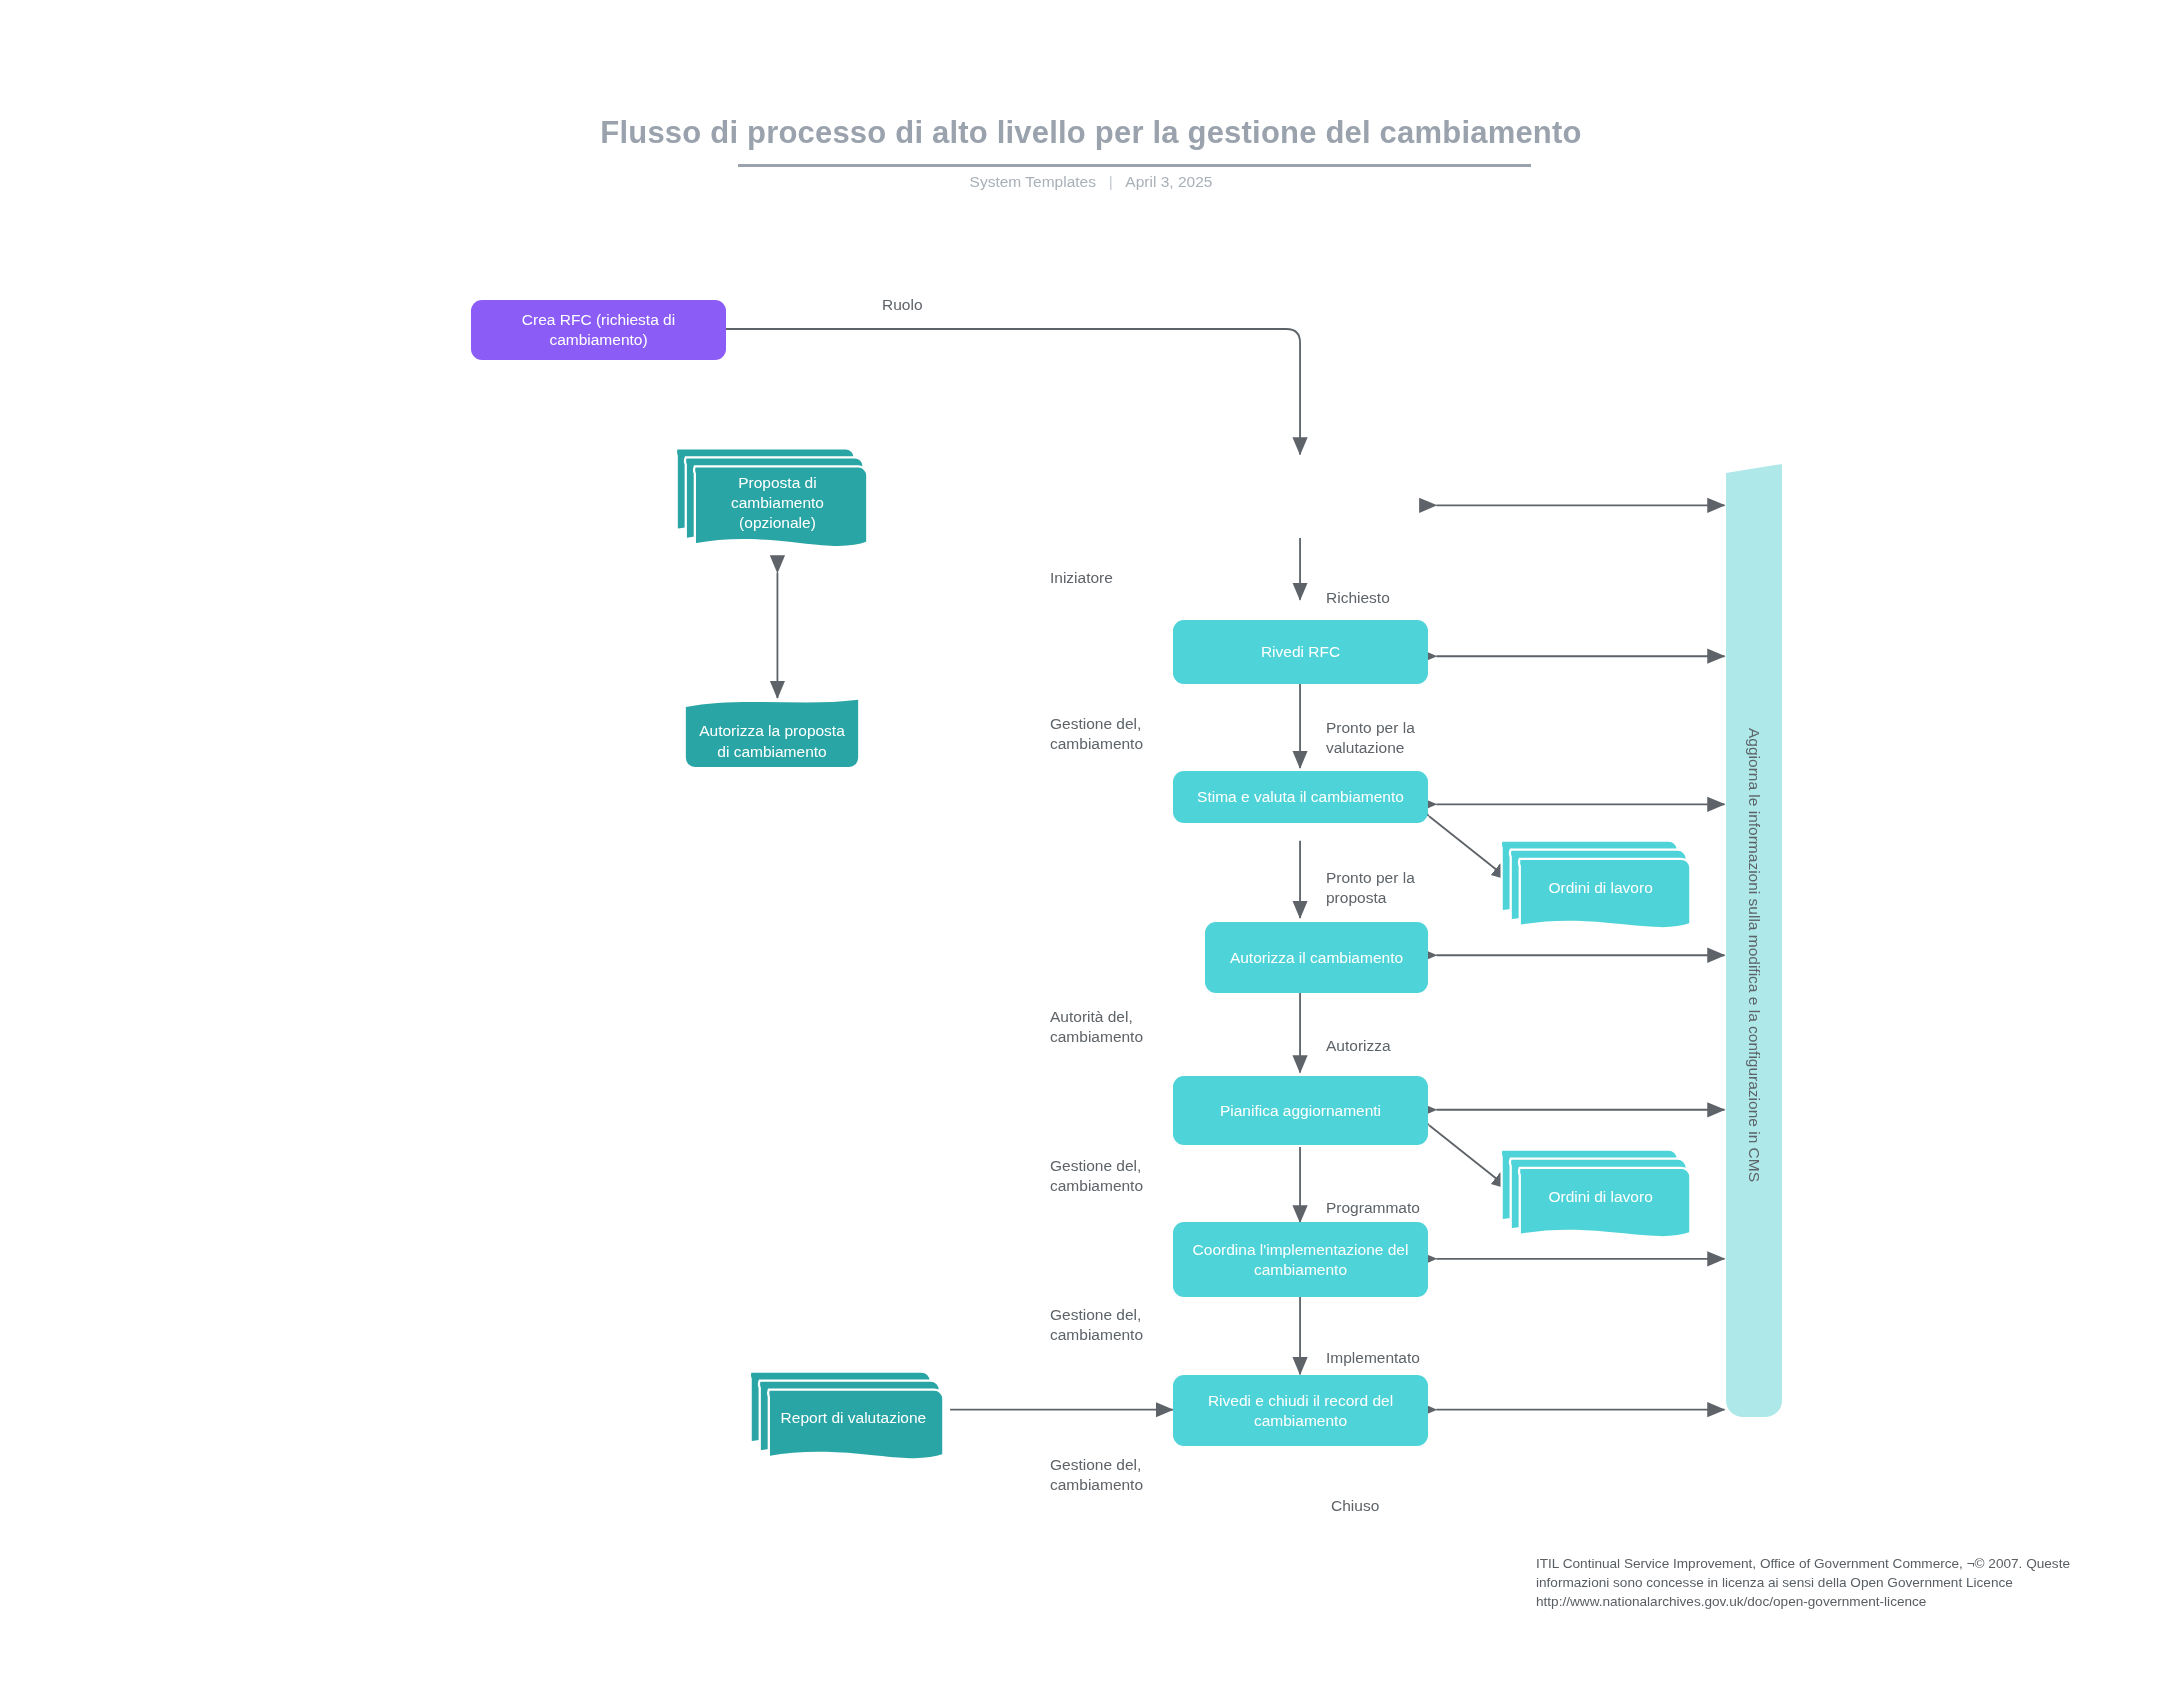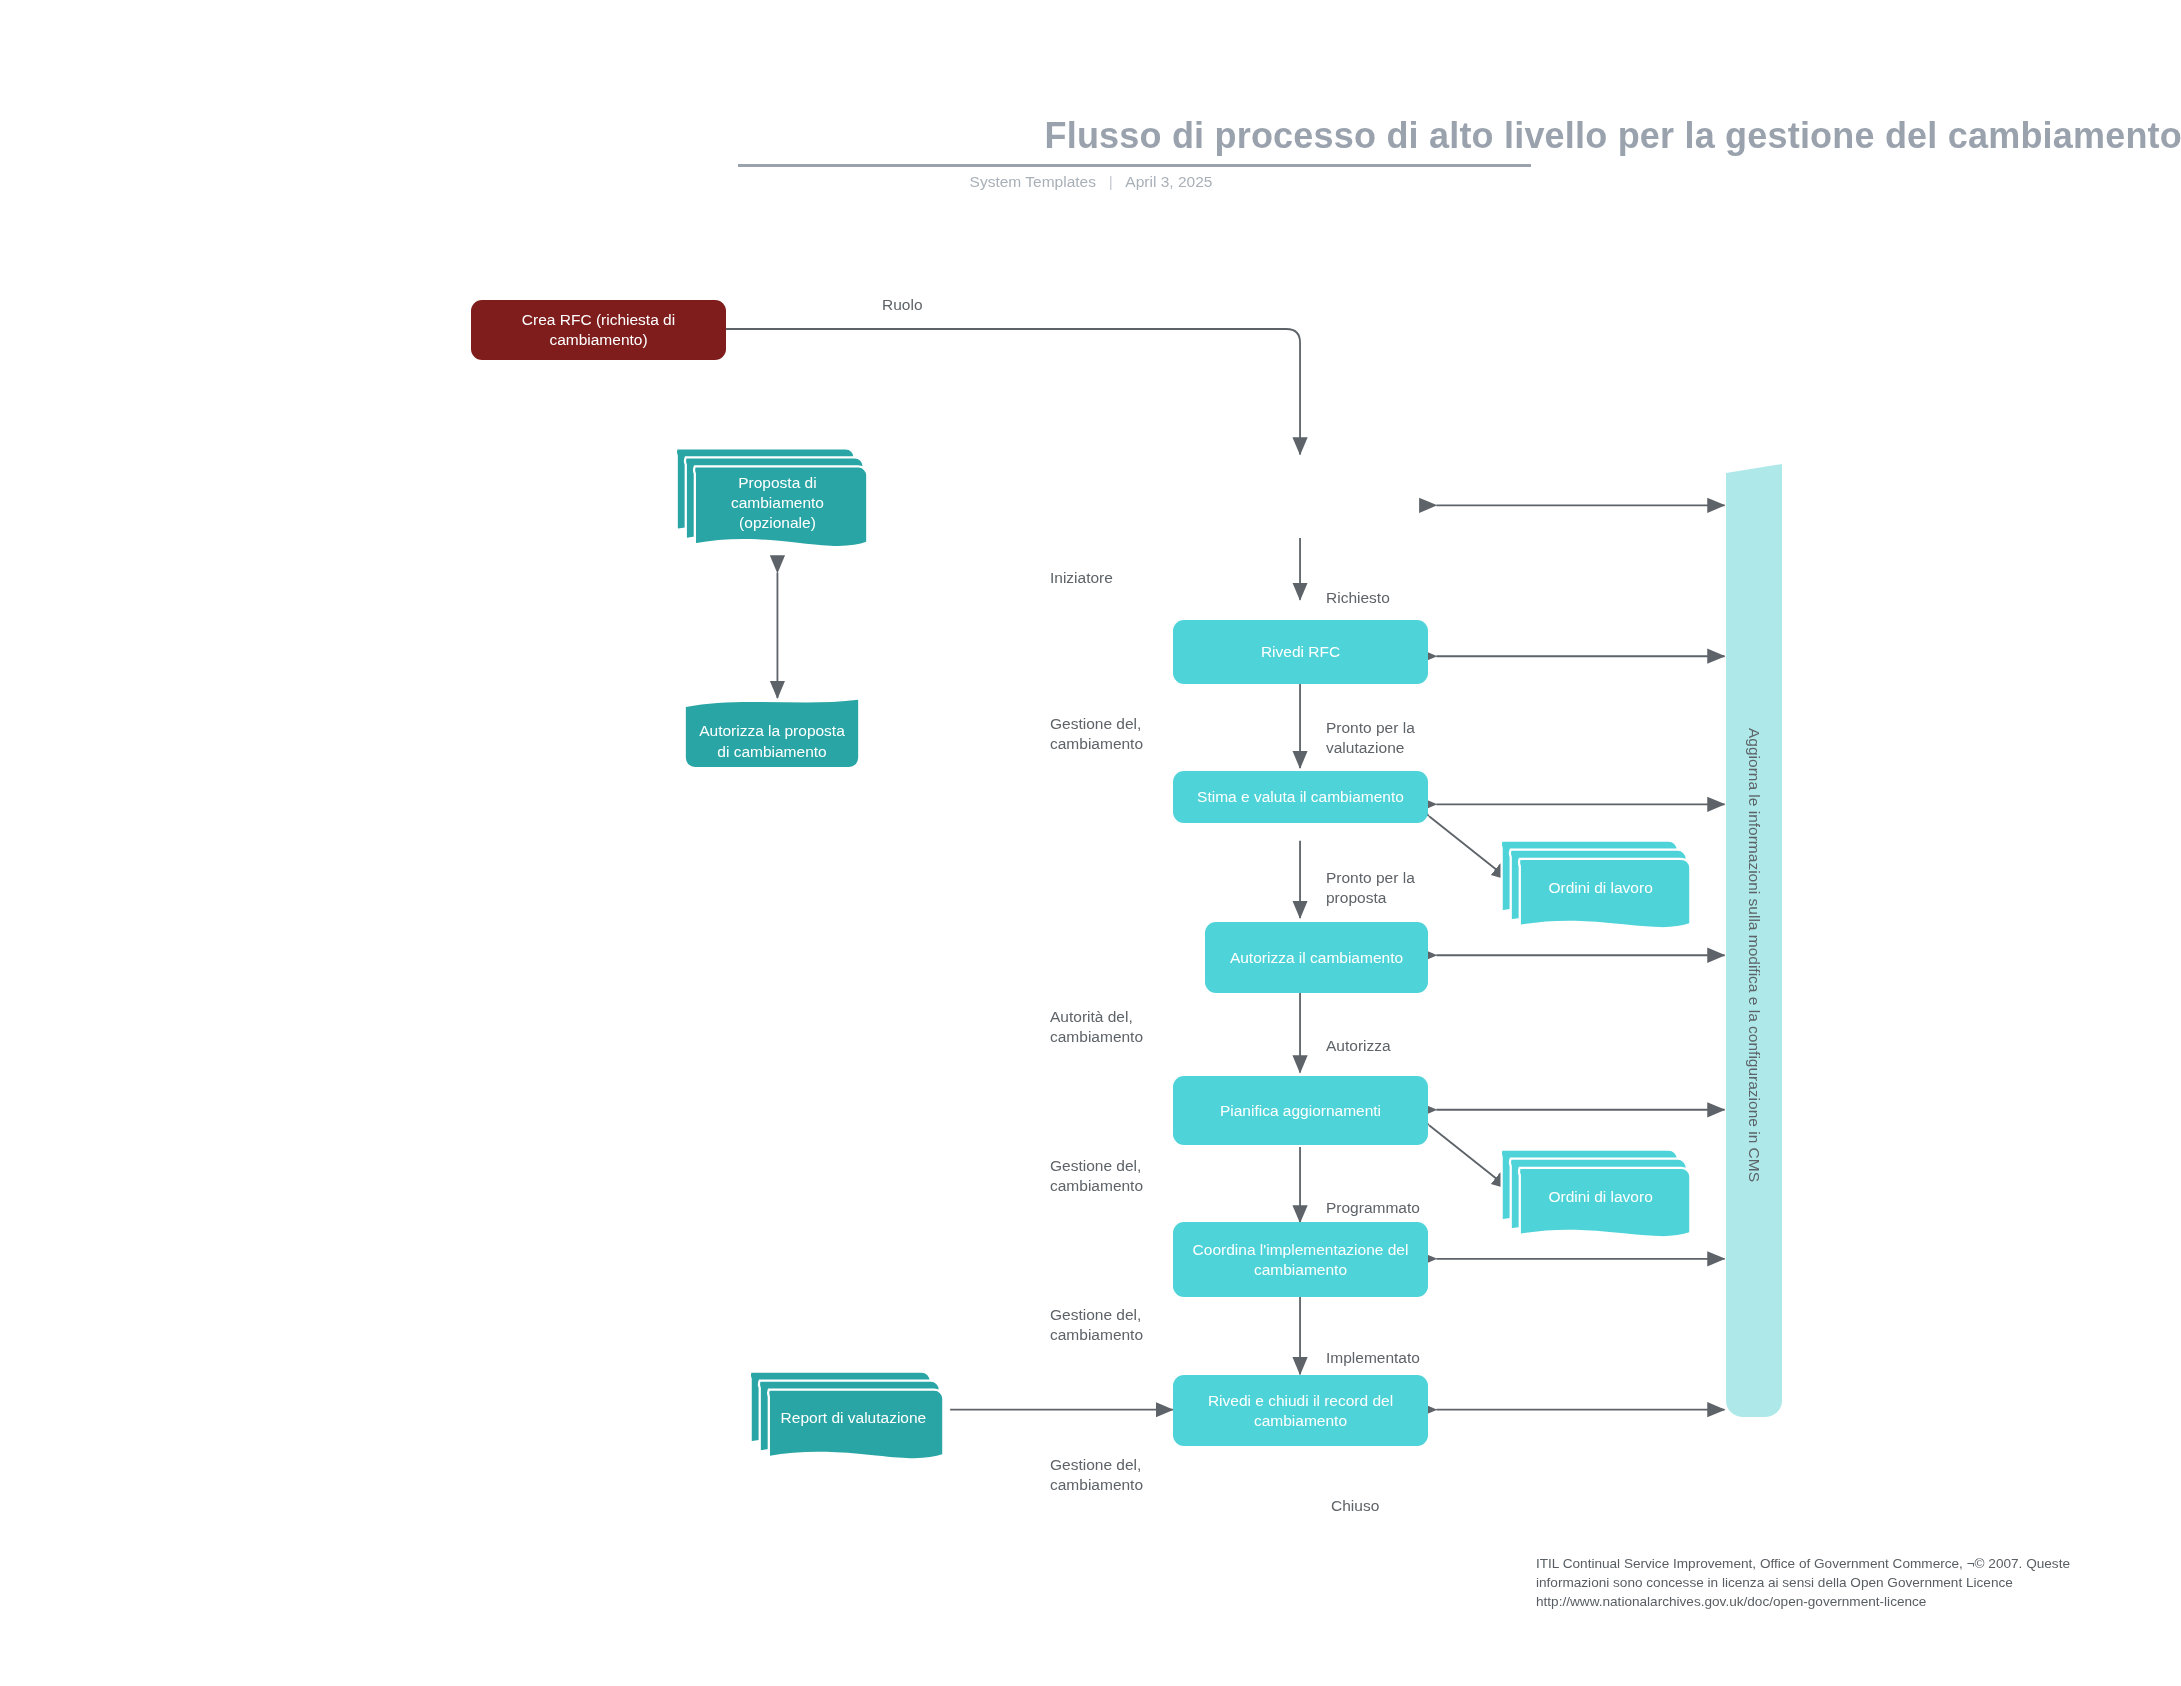--- a/index.html
+++ b/index.html
@@ -5,22 +5,22 @@
   html,body{margin:0;padding:0;background:#ffffff;}
   body{
     font-family:"Liberation Sans","DejaVu Sans",sans-serif;
     width:2182px;height:1686px;position:relative;overflow:hidden;
     -webkit-font-smoothing:antialiased;
   }
   #stage{position:absolute;left:0;top:0;width:2182px;height:1686px;}
 
   
   .title{
-    position:absolute;left:0;top:115px;width:2182px;text-align:right;
-    font-size:36px;font-weight:bold;color:#9aa3ad;letter-spacing:0.2px;
+    position:absolute;left:0;top:115px;width:2182px;text-align:center;
+    font-size:31px;font-weight:bold;color:#9aa3ad;letter-spacing:0.2px;
   }
   .title-rule{
     position:absolute;top:164px;left:738px;width:793px;height:2.7px;background:#9aa3ad;
   }
   .subtitle{
     position:absolute;left:0;top:173px;width:2182px;text-align:center;
     font-size:15.5px;color:#a8b0b8;
   }
   .subtitle .sep{display:inline-block;padding:0 12.7px;color:#c3c9cf;}
 
@@ -28,21 +28,21 @@
   #wires{position:absolute;left:0;top:0;width:2182px;height:1686px;}
 
   
   .node{
     position:absolute;box-sizing:border-box;
     display:flex;align-items:center;justify-content:center;text-align:center;
     color:#ffffff;font-size:15.5px;line-height:1.28;
     padding:5.5px 11px;
   }
   .proc{background:#4ed3d8;border-radius:11px;}
-  .proc-dark{background:#7f1d1d;border-radius:11px;}
+  .proc-dark{background:#8b5cf6;border-radius:11px;}
 
   
   .docstack{position:absolute;}
   .docstack svg{position:absolute;left:0;top:0;overflow:visible;}
   .docstack .dlabel{
     position:absolute;left:0;top:0;width:100%;height:100%;
     display:flex;align-items:center;justify-content:center;text-align:center;
     color:#fff;font-size:15.5px;line-height:1.3;pointer-events:none;
     box-sizing:border-box;padding:0 12.7px;
   }

